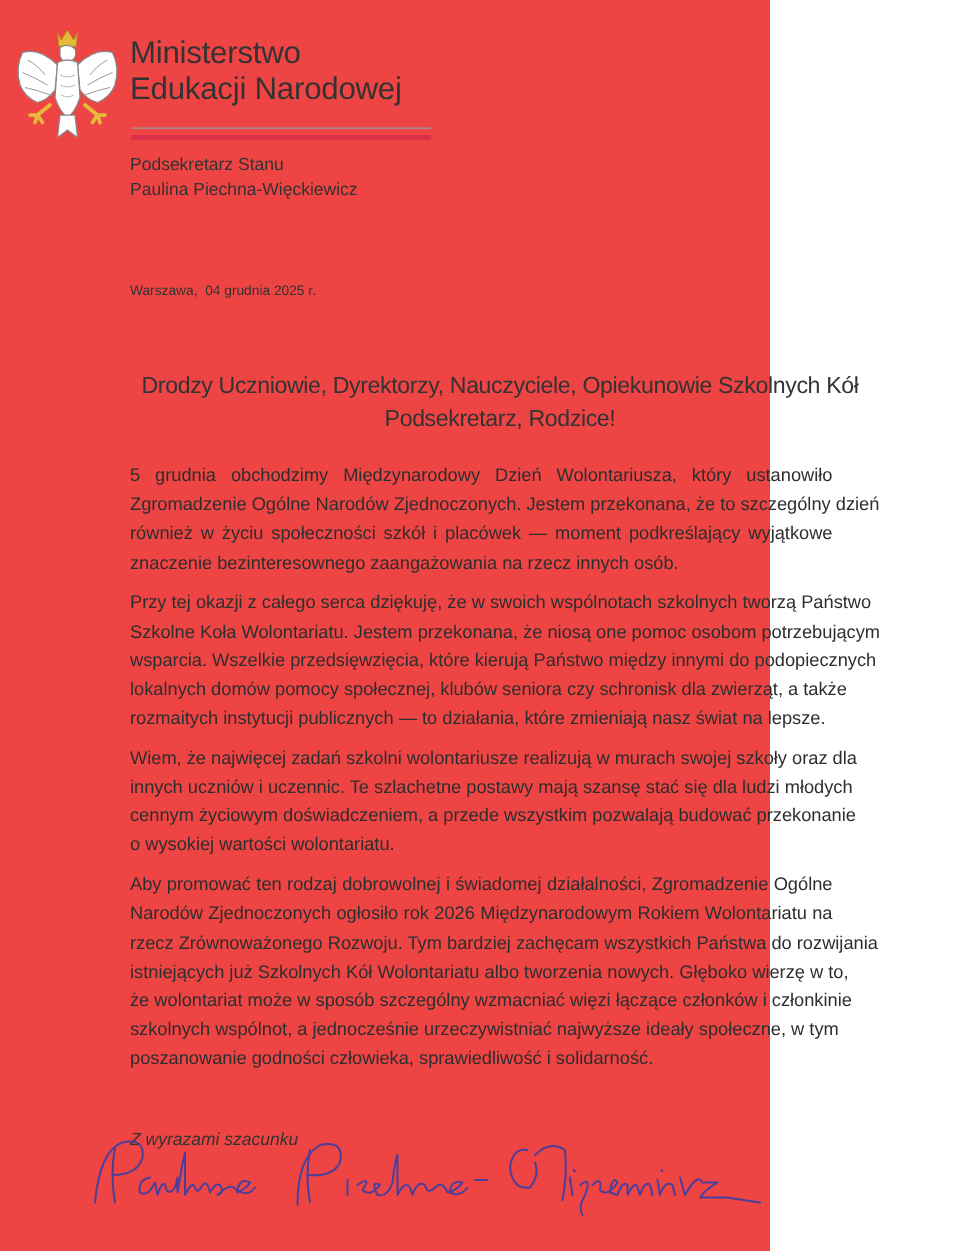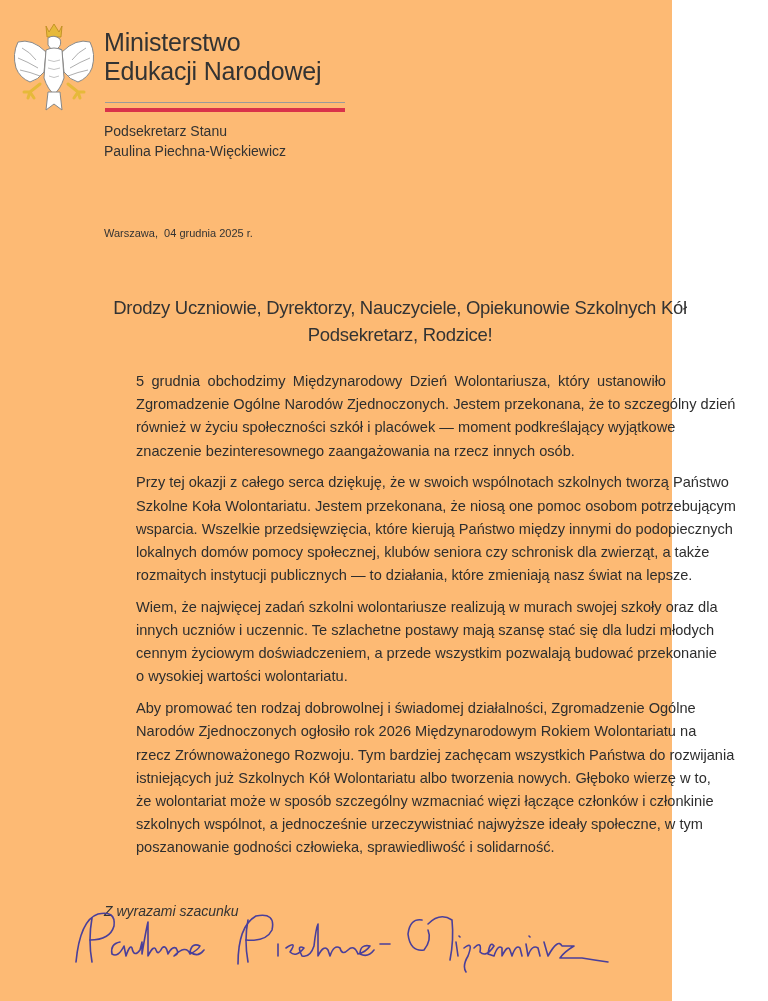--- a/index.html
+++ b/index.html
@@ -1,21 +1,21 @@
 <!DOCTYPE html>
 <html><head>
 <meta charset="utf-8">
 <style>
   html, body { margin: 0; padding: 0; background: #ffffff; }
   body {
     width: 768px; height: 1001px; position: relative; overflow: hidden;
     font-family: "Liberation Sans", "DejaVu Sans", sans-serif;
     color: #2e2e2e;
   }
-  .page { position: absolute; left: 0; top: 0; width: 672px; height: 1001px; background: #fdba74; }
+  .page { position: absolute; left: 0; top: 0; width: 616px; height: 1001px; background: #ef4444; }
 
   
   .emblem { position: absolute; left: 10px; top: 20px; width: 88px; height: 96px; }
   .ministry { position: absolute; left: 104px; top: 28px; font-size: 25px; line-height: 29px; color: #333; letter-spacing: -0.2px; }
   .ministry div { white-space: nowrap; }
   .rule-gray { position: absolute; left: 105px; top: 102px; width: 240px; height: 1px; background: #9a9a9a; }
   .rule-red { position: absolute; left: 105px; top: 108px; width: 240px; height: 4px; background: #d9324a; }
   .official { position: absolute; left: 104px; top: 121px; font-size: 14px; line-height: 20px; color: #333; }
 
   .date { position: absolute; left: 104px; top: 227px; font-size: 11px; color: #333; }
@@ -23,21 +23,21 @@
   .salutation {
     position: absolute; left: 100px; top: 294px; width: 600px; text-align: center;
     font-size: 18.5px; line-height: 27px; color: #333; letter-spacing: -0.3px;
   }
 
   .body-text {
     position: absolute; left: 104px; top: 370px; width: 562px;
     font-size: 14.6px; line-height: 23.2px; color: #2e2e2e;
   }
   .para { margin: 0 0 8.5px 0; text-align: justify; }
-  .para .ln { display: block; text-align: justify; text-align-last: justify; white-space: nowrap; margin-left: 32px; }
+  .para .ln { display: block; text-align: justify; text-align-last: justify; white-space: nowrap; }
   .para .ln.last { text-align-last: left; }
 
   .closing { position: absolute; left: 104px; top: 864px; font-style: italic; font-size: 14px; color: #333; margin-top: 39px; }
   .signature { position: absolute; left: 70px; top: 900px; width: 560px; height: 80px; }
 </style>
 </head>
 <body>
 
 <div class="page">
 

